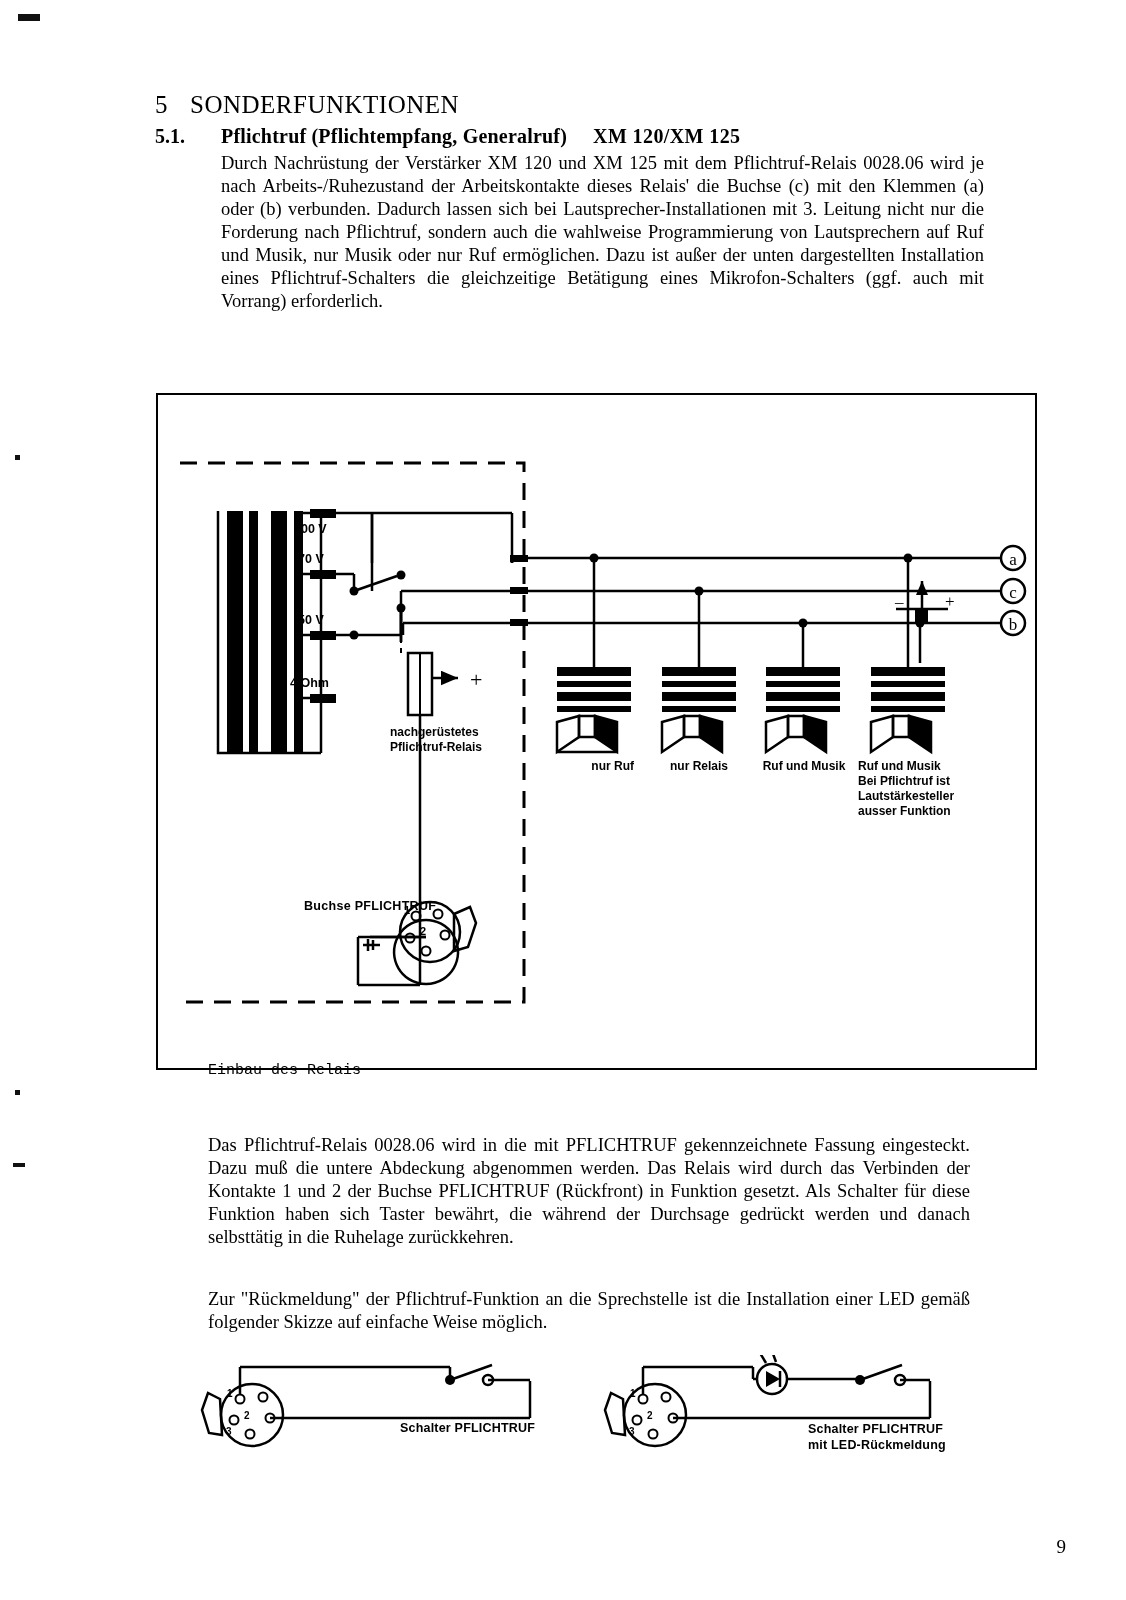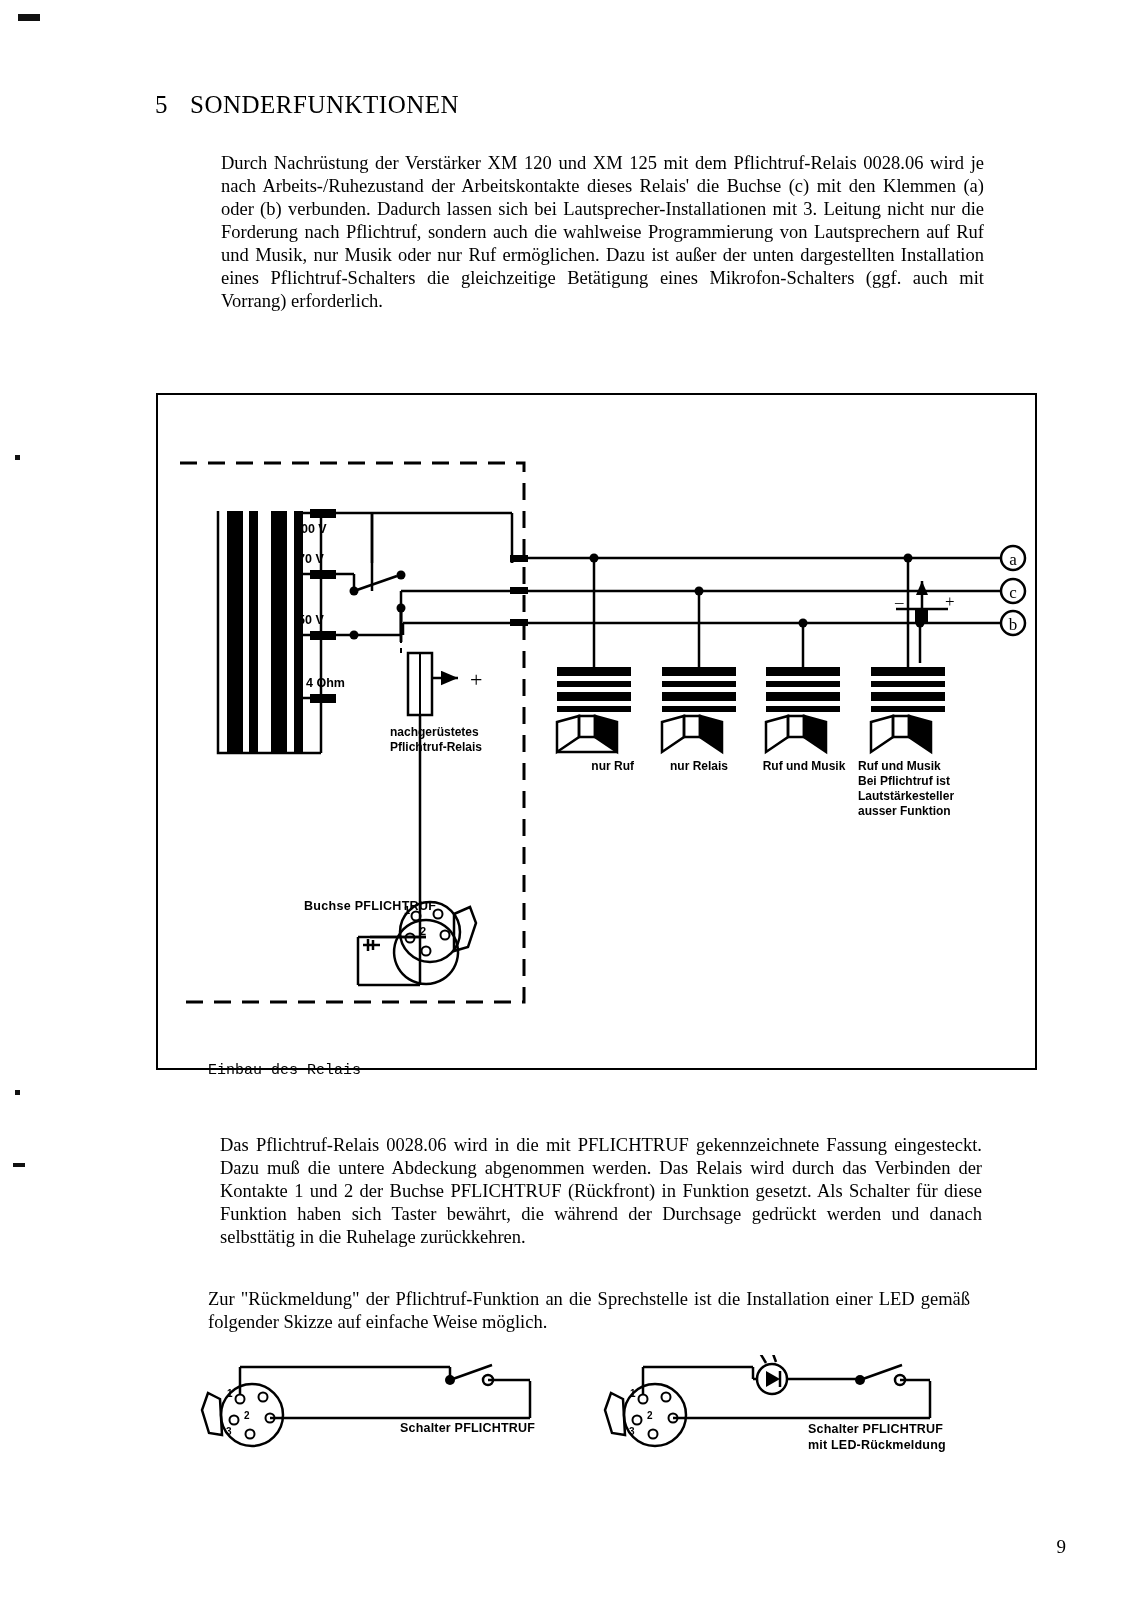--- a/index.html
+++ b/index.html
@@ -67,21 +67,20 @@
     position: absolute;
     left: 208px;
     top: 1062px;
     font-size: 15px;
     font-family: Liberation Mono, monospace;
   }
   #relay-para-1 {
     left: 208px;
     top: 1134px;
     width: 762px;
-    margin-left: 12px;
   }
   #relay-para-2 {
     left: 208px;
     top: 1288px;
     width: 762px;
   }
 
   
   #figure-frame {
     position: absolute;
@@ -115,20 +114,23 @@
 
   <div class="artifact" style="left:18px;top:14px;width:22px;height:7px;"></div>
   <div class="artifact" style="left:15px;top:455px;width:5px;height:5px;"></div>
   <div class="artifact" style="left:15px;top:1090px;width:5px;height:5px;"></div>
   <div class="artifact" style="left:13px;top:1163px;width:12px;height:4px;"></div>
 
   <div class="chapter-heading">
     <span class="chapter-num">5</span><span>SONDERFUNKTIONEN</span>
   </div>
 
+  <div class="section-row">
+    <span class="section-num">5.1.</span><span class="section-title-main">Pflichtruf (Pflichtempfang, Generalruf)</span><span class="section-title-model">XM 120/XM 125</span>
+  </div>
 
   <div class="para" id="intro-para">Durch Nachrüstung der Verstärker XM 120 und XM 125 mit dem Pflichtruf-Relais 0028.06 wird je nach Arbeits-/Ruhezustand der Arbeitskontakte dieses Relais' die Buchse (c) mit den Klemmen (a) oder (b) verbunden. Dadurch lassen sich bei Lautsprecher-Installationen mit 3. Leitung nicht nur die Forderung nach Pflichtruf, sondern auch die wahlweise Programmierung von Lautsprechern auf Ruf und Musik, nur Musik oder nur Ruf ermöglichen. Dazu ist außer der unten dargestellten Installation eines Pflichtruf-Schalters die gleichzeitige Betätigung eines Mikrofon-Schalters (ggf. auch mit Vorrang) erforderlich.</div>
 
   <div id="figure-frame">
     <svg class="fig-svg" width="877" height="673" viewBox="0 0 877 673">
       <defs>
         <marker id="arrowsm" markerWidth="8" markerHeight="8" refX="7" refY="3" orient="auto">
           <path d="M0,0 L7,3 L0,6 z" fill="#000"></path>
         </marker>
       </defs>
@@ -286,21 +288,21 @@
 
         <line x1="205" y1="550" x2="222" y2="550" stroke="#000" stroke-width="2.5"></line>
         <line x1="210" y1="544" x2="210" y2="556" stroke="#000" stroke-width="2.5"></line>
         <line x1="215" y1="545" x2="215" y2="555" stroke="#000" stroke-width="2.5"></line>
       </g>
     </svg>
 
     <div style="position:absolute;left:136px;top:95px;font-family:'Liberation Sans',sans-serif;font-size:12.5px;font-weight:bold;margin-top:32px;">100 V</div>
     <div style="position:absolute;left:140px;top:157px;font-family:'Liberation Sans',sans-serif;font-size:12.5px;font-weight:bold;">70 V</div>
     <div style="position:absolute;left:140px;top:218px;font-family:'Liberation Sans',sans-serif;font-size:12.5px;font-weight:bold;">50 V</div>
-    <div style="position:absolute;left:132px;top:281px;font-family:'Liberation Sans',sans-serif;font-size:12.5px;font-weight:bold;margin-left:16px;">4 Ohm</div>
+    <div style="position:absolute;left:132px;top:281px;font-family:'Liberation Sans',sans-serif;font-size:12.5px;font-weight:bold;">4 Ohm</div>
 
     <div style="position:absolute;left:232px;top:330px;font-family:'Liberation Sans',sans-serif;font-size:12px;font-weight:bold;line-height:15px;">
       <div>nachgerüstetes</div>
       <div>Pflichtruf-Relais</div>
     </div>
 
     <div style="position:absolute;left:146px;top:504px;font-family:'Liberation Sans',sans-serif;font-size:12.5px;font-weight:bold;letter-spacing:0.3px;">Buchse PFLICHTRUF</div>
 
     <div style="position:absolute;left:396px;top:364px;width:80px;text-align:right;font-family:'Liberation Sans',sans-serif;font-size:12px;font-weight:bold;">nur Ruf</div>
     <div style="position:absolute;left:498px;top:364px;width:86px;text-align:center;font-family:'Liberation Sans',sans-serif;font-size:12px;font-weight:bold;">nur Relais</div>

